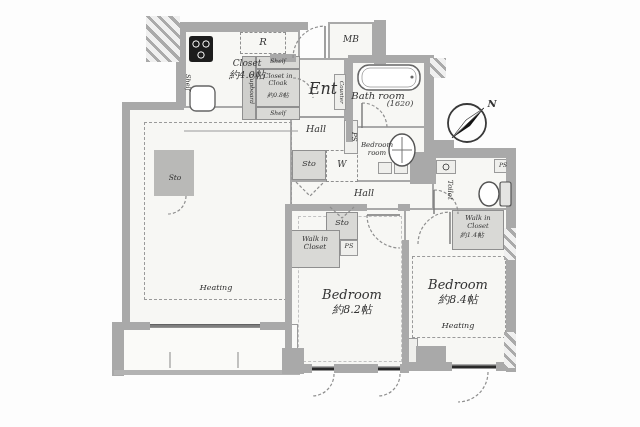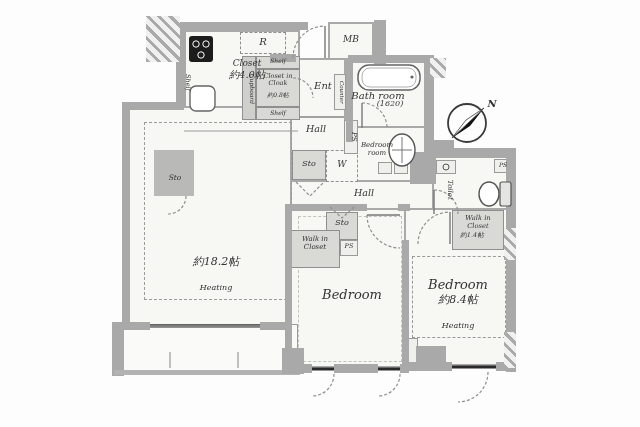--- a/index.html
+++ b/index.html
@@ -168,40 +168,40 @@
 
   <div class="lbl" style="left:212px;top:58px;width:70px;font-size:9px;">Closet</div>
   <div class="lbl" style="left:212px;top:69px;width:70px;font-size:10px;">約4.0帖</div>
   <div class="lbl" style="left:250px;top:36px;width:26px;font-size:10px;">R</div>
   <div class="lbl" style="left:256px;top:58px;width:44px;font-size:6px;">Shelf</div>
   <div class="lbl" style="left:257px;top:73px;width:42px;font-size:6.5px;">Closet in Cloak</div>
   <div class="lbl" style="left:257px;top:92px;width:42px;font-size:6px;">約0.8帖</div>
   <div class="lbl" style="left:256px;top:110px;width:44px;font-size:6px;">Shelf</div>
   <div class="lbl vtext" style="left:243px;top:62px;width:12px;height:54px;font-size:6px;">Cupboard</div>
   <div class="lbl vtext" style="left:181px;top:62px;width:10px;height:40px;font-size:6.5px;">Shelf</div>
-  <div class="lbl" style="left:304px;top:80px;width:38px;font-size:10px;">Ent</div>
+  <div class="lbl" style="left:304px;top:80px;width:38px;font-size:16px;">Ent</div>
   <div class="lbl" style="left:336px;top:34px;width:30px;font-size:9px;">MB</div>
   <div class="lbl vtext" style="left:335px;top:76px;width:10px;height:32px;font-size:5.5px;">Counter</div>
   <div class="lbl" style="left:350px;top:90px;width:56px;font-size:10px;">Bath room</div>
-  <div class="lbl" style="left:362px;top:100px;width:56px;font-size:8px;">(1620)</div>
+  <div class="lbl" style="left:362px;top:100px;width:56px;font-size:8px;padding-left:10px;">(1620)</div>
   <div class="lbl" style="left:294px;top:124px;width:44px;font-size:9.5px;">Hall</div>
   <div class="lbl vtext" style="left:345px;top:124px;width:12px;height:26px;font-size:7px;">PS</div>
   <div class="lbl" style="left:354px;top:142px;width:46px;font-size:7px;">Bedroom room</div>
   <div class="lbl" style="left:294px;top:160px;width:30px;font-size:8px;">Sto</div>
   <div class="lbl" style="left:332px;top:159px;width:20px;font-size:9px;">W</div>
   <div class="lbl" style="left:342px;top:188px;width:44px;font-size:9.5px;">Hall</div>
   <div class="lbl vtext" style="left:440px;top:170px;width:13px;height:40px;font-size:7px;">Toilet</div>
   <div class="lbl" style="left:494px;top:162px;width:18px;font-size:6px;">PS</div>
   <div class="lbl" style="left:454px;top:215px;width:48px;font-size:6.8px;">Walk in Closet</div>
   <div class="lbl" style="left:454px;top:232px;width:36px;font-size:6.5px;">約1.4帖</div>
   <div class="lbl" style="left:328px;top:219px;width:28px;font-size:8px;">Sto</div>
   <div class="lbl" style="left:340px;top:243px;width:18px;font-size:6.5px;">PS</div>
   <div class="lbl" style="left:292px;top:236px;width:46px;font-size:7px;">Walk in Closet</div>
   <div class="lbl" style="left:302px;top:288px;width:100px;font-size:13px;">Bedroom</div>
+  <div class="lbl" style="left:302px;top:304px;width:100px;font-size:11px;">約8.2帖</div>
   <div class="lbl" style="left:414px;top:278px;width:88px;font-size:13px;">Bedroom</div>
   <div class="lbl" style="left:414px;top:294px;width:88px;font-size:11px;">約8.4帖</div>
   <div class="lbl" style="left:428px;top:322px;width:60px;font-size:8px;">Heating</div>
-  <div class="lbl" style="left:146px;top:256px;width:140px;font-size:11px;">約18.2帖</div>
   <div class="lbl" style="left:181px;top:284px;width:70px;font-size:8px;">Heating</div>
   <div class="lbl" style="left:161px;top:174px;width:28px;font-size:7.5px;">Sto</div>
   <div class="lbl" style="left:484px;top:98px;width:16px;font-size:10px;font-weight:bold;">N</div>
 
 </div>
 
 </body></html>

